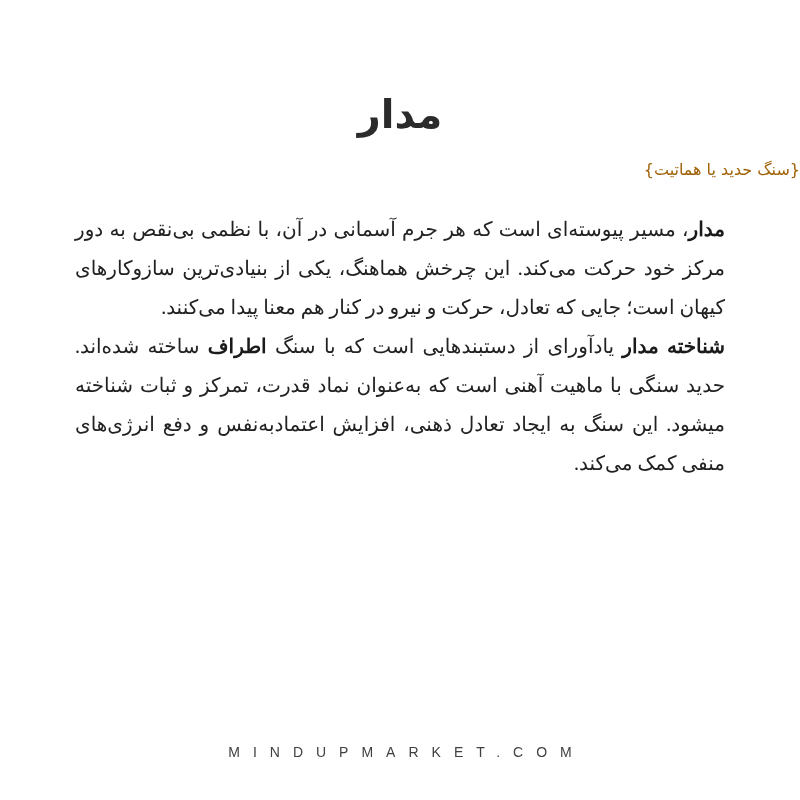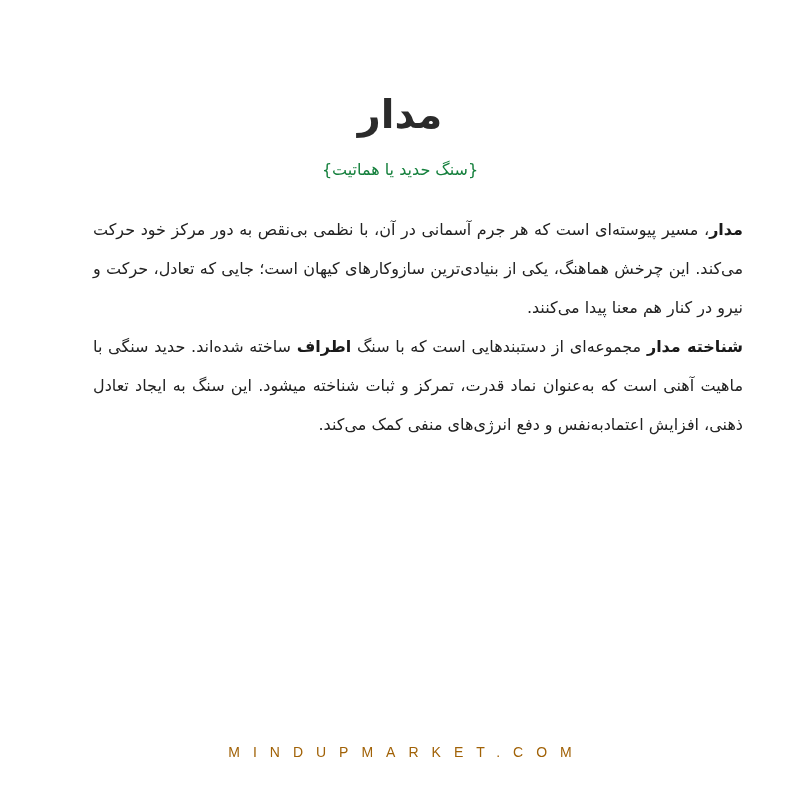--- a/index.html
+++ b/index.html
@@ -25,64 +25,65 @@
       font-weight: bold;
       color: #2b2b2b;
       direction: rtl;
       line-height: 56px;
     }
     .subtitle {
       position: absolute;
       top: 158px;
       left: 0;
       width: 800px;
-      text-align: center;
+      text-align: right;
       font-size: 16px;
-      color: #15803d;
+      color: #a16207;
       direction: rtl;
       line-height: 24px;
     }
     .body-text {
       position: absolute;
       top: 210px;
-      left: 93px;
+      left: 75px;
       width: 650px;
       direction: rtl;
       text-align: justify;
       text-align-last: right;
-      font-size: 16px;
+      font-size: 20px;
       line-height: 39px;
       color: #222222;
+      font-family: Liberation Serif, serif;
     }
     .body-text p {
       margin: 0;
     }
     .body-text b {
       font-weight: bold;
       color: #1a1a1a;
     }
     .footer {
       position: absolute;
       top: 742px;
       left: 0;
       width: 800px;
       text-align: center;
       font-family: "Liberation Sans", sans-serif;
       font-size: 14px;
       letter-spacing: 13px;
-      color: #a16207;
+      color: #404040;
       line-height: 20px;
       padding-left: 13px;
       box-sizing: border-box;
     }
   </style>
 </head>
 <body>
 
 <div class="title">مدار</div>
 <div class="subtitle">{سنگ حدید یا هماتیت}</div>
 
 <div class="body-text">
   <p><b>مدار</b><span>، مسیر پیوسته‌ای است که هر جرم آسمانی در آن، با نظمی بی‌نقص به دور مرکز خود حرکت می‌کند. این چرخش هماهنگ، یکی از بنیادی‌ترین سازوکارهای کیهان است؛ جایی که تعادل، حرکت و نیرو در کنار هم معنا پیدا می‌کنند.</span></p>
-  <p><b>شناخته مدار</b><span> مجموعه‌ای از دستبندهایی است که با سنگ </span><b>اطراف</b><span> ساخته شده‌اند. حدید سنگی با ماهیت آهنی است که به‌عنوان نماد قدرت، تمرکز و ثبات شناخته میشود. این سنگ به ایجاد تعادل ذهنی، افزایش اعتمادبه‌نفس و دفع انرژی‌های منفی کمک می‌کند.</span></p>
+  <p><b>شناخته مدار</b><span> یادآور‌ای از دستبندهایی است که با سنگ </span><b>اطراف</b><span> ساخته شده‌اند. حدید سنگی با ماهیت آهنی است که به‌عنوان نماد قدرت، تمرکز و ثبات شناخته میشود. این سنگ به ایجاد تعادل ذهنی، افزایش اعتمادبه‌نفس و دفع انرژی‌های منفی کمک می‌کند.</span></p>
 </div>
 
 <div class="footer">MINDUPMARKET.COM</div>
 
 </body></html>

